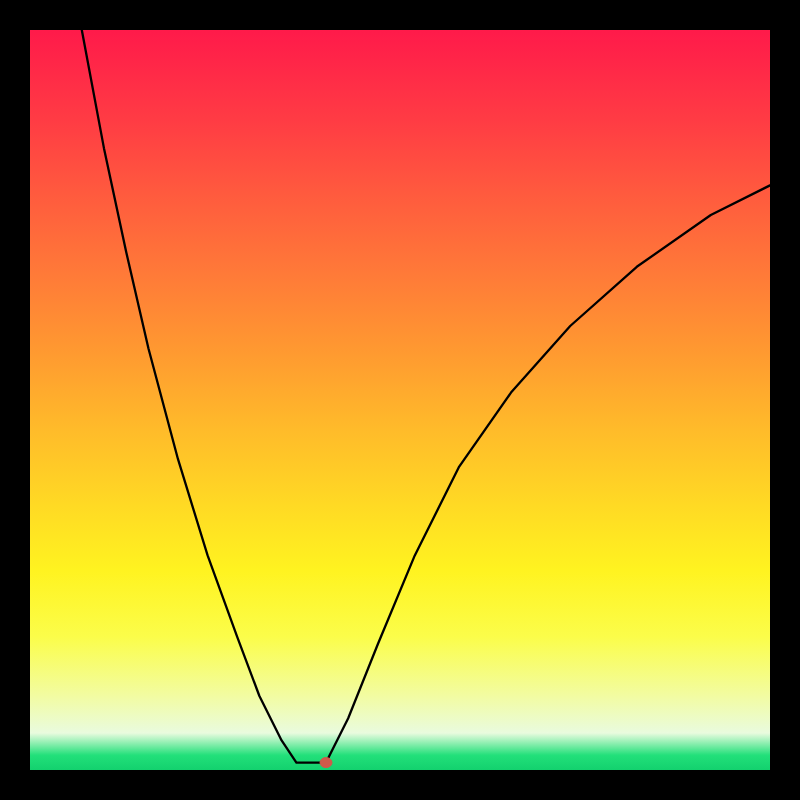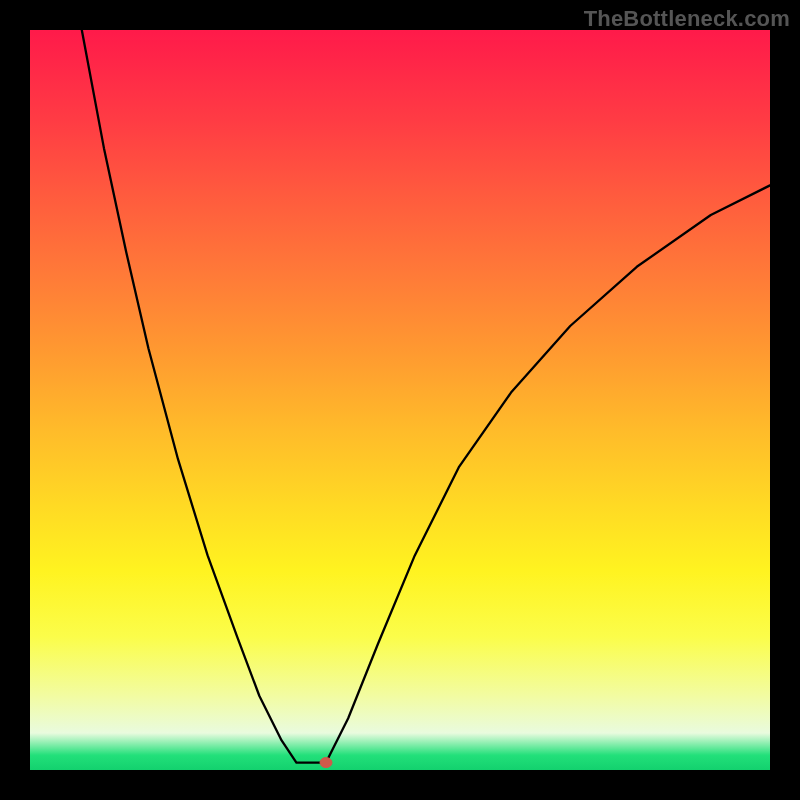--- a/index.html
+++ b/index.html
@@ -76,14 +76,13 @@
 
 <div class="chart-outer">
   <div class="chart-inner">
     <svg class="curve-layer" viewBox="0 0 740 740">
       <g>
           <path class="curve" d="M51.8 0.0 L74.0 118.4 L96.2 222.0 L118.4 318.2 L148.0 429.2 L177.6 525.4 L207.2 606.8 L229.4 666.0 L251.6 710.4 L266.4 732.6 L266.4 732.6 L296.0 732.6 L296.0 732.6 L318.2 688.2 L347.8 614.2 L384.8 525.4 L429.2 436.6 L481.0 362.6 L540.2 296.0 L606.8 236.8 L680.8 185.0 L740.0 155.4"></path>
         </g>
       <ellipse class="marker" rx="6" ry="5" cx="296.0" cy="732.6"></ellipse>
     </svg>
   </div>
-  <div class="watermark">TheBottleneck.com</div>
 </div>
 
 </body></html>

